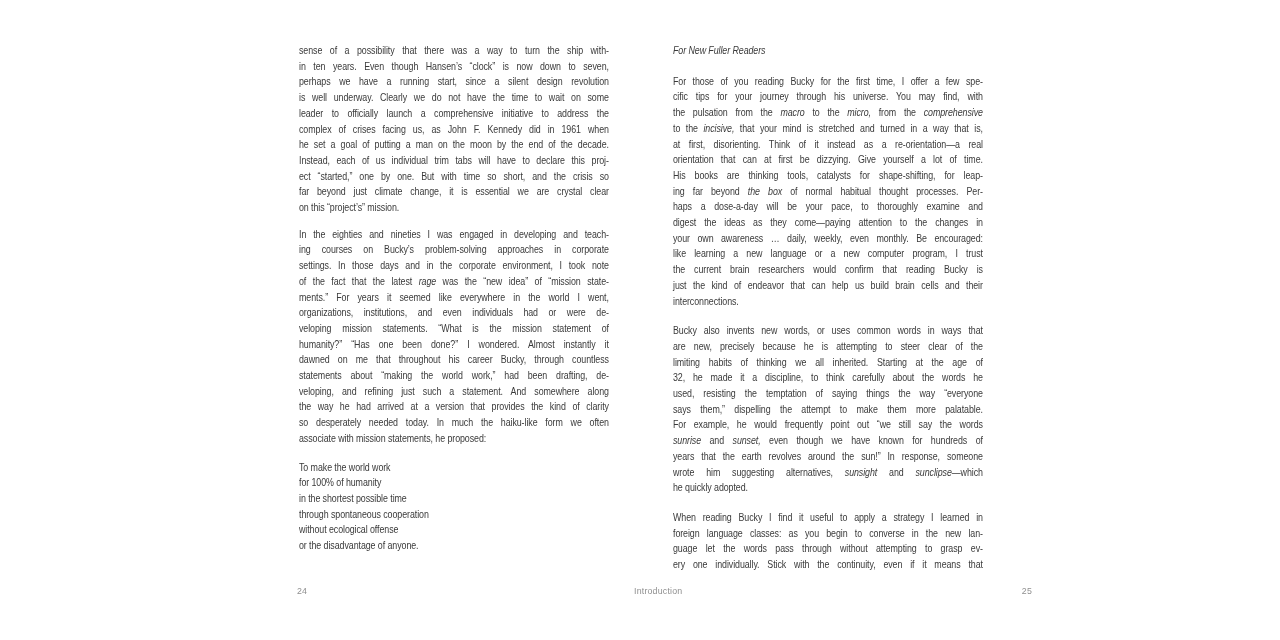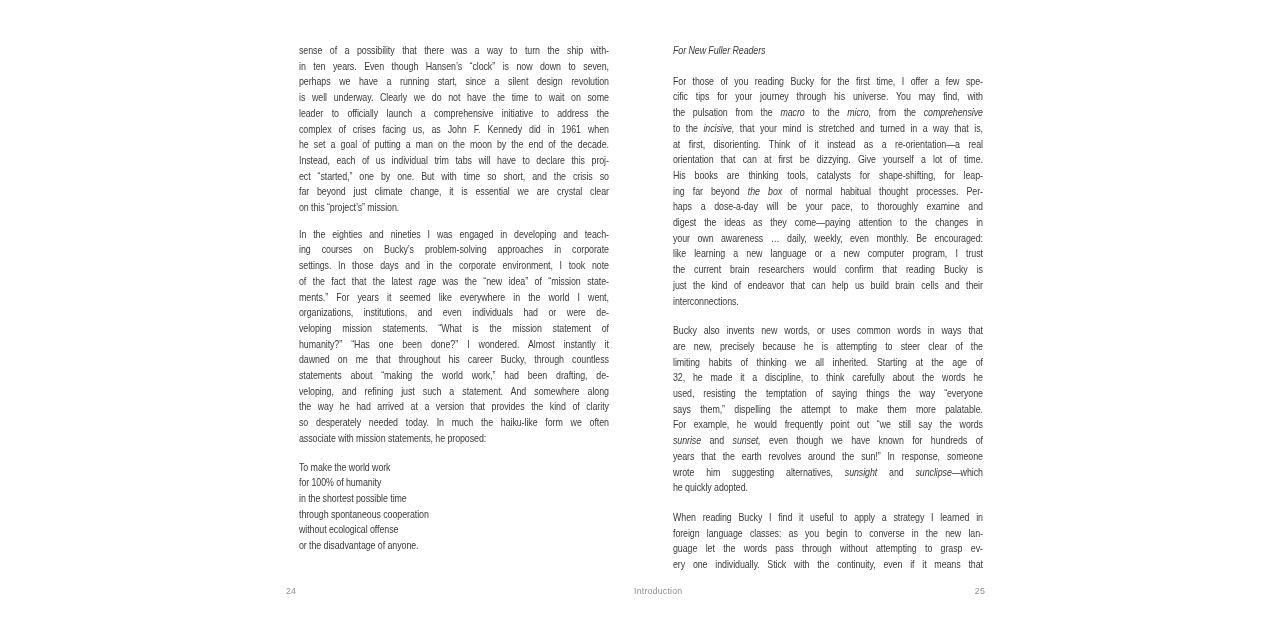--- a/index.html
+++ b/index.html
@@ -23,23 +23,23 @@
   .verse { margin: 13px 0 0 0; }
   .section-heading { font-style: italic; margin: 0 0 15px 0; }
   .line { text-align: left; }
   .line.j { text-align: justify; text-align-last: justify; }
   .it { font-style: italic; }
   .footer-item {
     position: absolute; top: 586px;
     font-size: 8.8px; line-height: 11px; letter-spacing: 0.2px;
     color: var(--muted, #8f8f8f);
   }
-  #pg-left  { left: 286px; text-align: center; }
+  #pg-left  { left: 297px; text-align: center; }
   #chapter  { left: 634px; }
-  #pg-right { left: 925px; width: 60px; text-align: right; }
+  #pg-right { left: 972px; width: 60px; text-align: right; }
 </style>
 </head>
 <body style="--background: #ffffff; --text: #3a3a3a; --muted: #8f8f8f;">
 
 <div class="spread">
 
   <div class="text-col" id="left-col">
       <div class="paragraph">
         <div class="line j"><span>sense of a possibility that there was a way to turn the ship with-</span></div>
         <div class="line j"><span>in ten years. Even though Hansen’s “clock” is now down to seven,</span></div>

